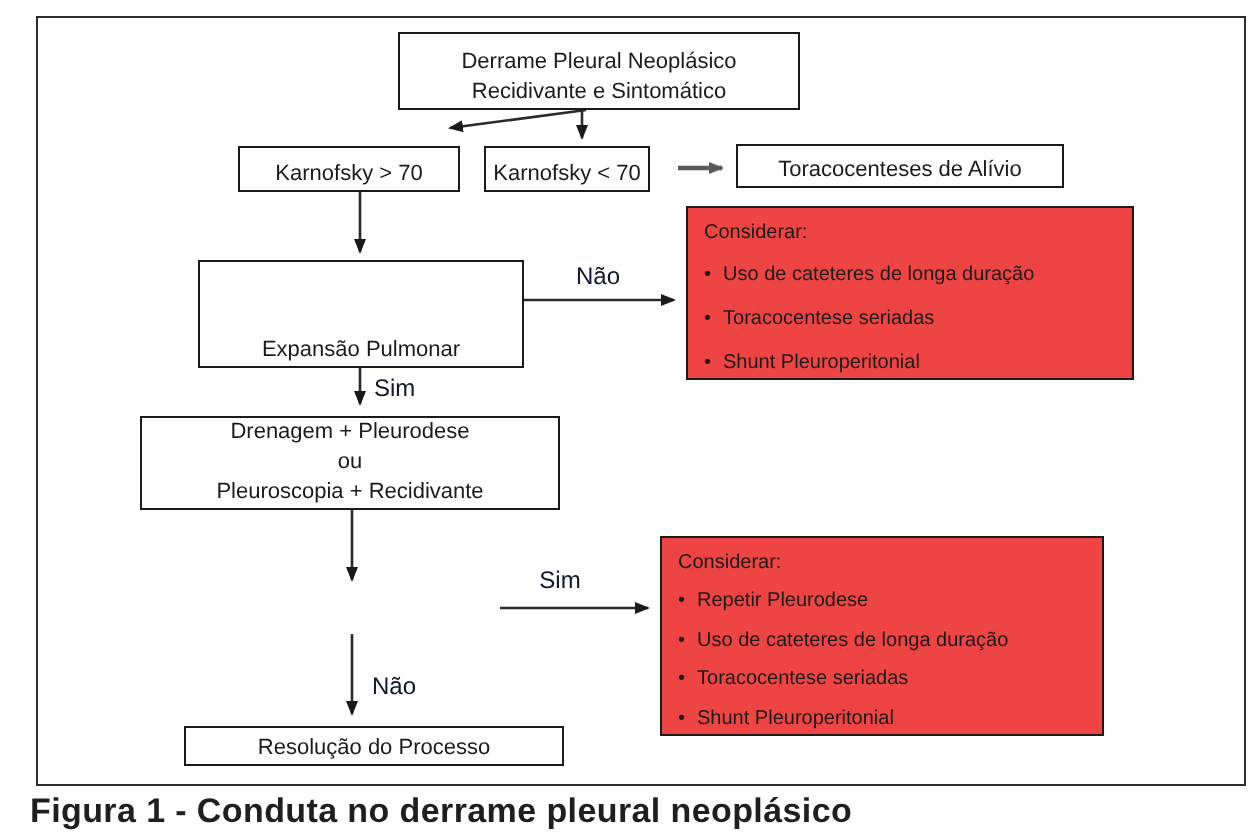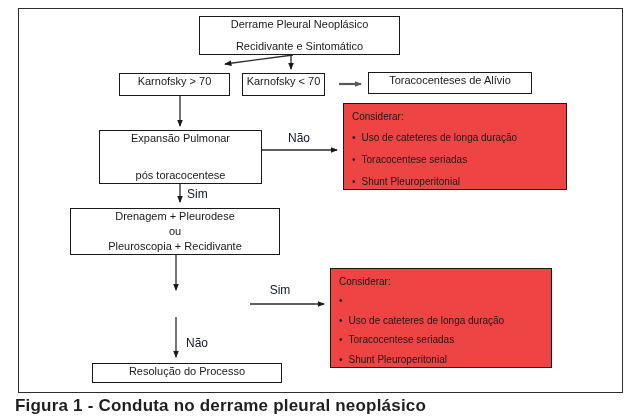--- a/index.html
+++ b/index.html
@@ -8,21 +8,21 @@
     font-family:"Liberation Sans", sans-serif; color:#1a1a1a; overflow:hidden;
   }
   .frame {
     position:absolute; left:18px; top:8px; width:605px; height:385px;
     border:1.5px solid #2d2d2d; box-sizing:border-box; background:#fff;
   }
   svg.edges { position:absolute; left:0; top:0; width:630px; height:417px; pointer-events:none; }
   .node {
     position:absolute; box-sizing:border-box; border:1px solid #1a1a1a; background:#fff;
     font-size:11px; line-height:15px; display:flex; flex-direction:column;
-    align-items:center; justify-content:space-between; text-align:center;
+    align-items:center; justify-content:flex-end; text-align:center;
   }
   .consider {
     position:absolute; box-sizing:border-box; border:1px solid #1a1a1a; background:#ef4444;
     font-size:10px; text-align:left; padding:3px 4px 0 8px; overflow:hidden;
   }
   .consider .title { line-height:20px; }
   .consider .li { display:flex; align-items:baseline; }
   .c1 .li { line-height:22px; }
   .c2 .title { line-height:19px; }
   .c2 .li { line-height:19.5px; }
@@ -71,21 +71,20 @@
   </div>
   <div class="node" style="left:242px; top:73px; width:83px; height:23px;">
     <span>Karnofsky &lt; 70</span>
   </div>
   <div class="node" style="left:368px; top:72px; width:164px; height:22px;">
     <span>Toracocenteses de Alívio</span>
   </div>
 
   <div class="node" style="left:99px; top:130px; width:163px; height:54px;">
     <span>Expansão Pulmonar</span>
-    <span>pós toracocentese</span>
   </div>
 
   <div class="consider c1" style="left:343px; top:103px; width:224px; height:87px;">
     <div class="title">Considerar:</div>
     <div class="li">
       <span class="bullet">•</span>
       <span>Uso de cateteres de longa duração</span>
     </div>
     <div class="li">
       <span class="bullet">•</span>
@@ -101,20 +100,21 @@
     <span>Drenagem + Pleurodese</span>
     <span>ou</span>
     <span>Pleuroscopia + Recidivante</span>
   </div>
 
 
   <div class="consider c2" style="left:330px; top:268px; width:222px; height:100px;">
     <div class="title">Considerar:</div>
     <div class="li">
       <span class="bullet">•</span>
+      <span>Repetir Pleurodese</span>
     </div>
     <div class="li">
       <span class="bullet">•</span>
       <span>Uso de cateteres de longa duração</span>
     </div>
     <div class="li">
       <span class="bullet">•</span>
       <span>Toracocentese seriadas</span>
     </div>
     <div class="li">

